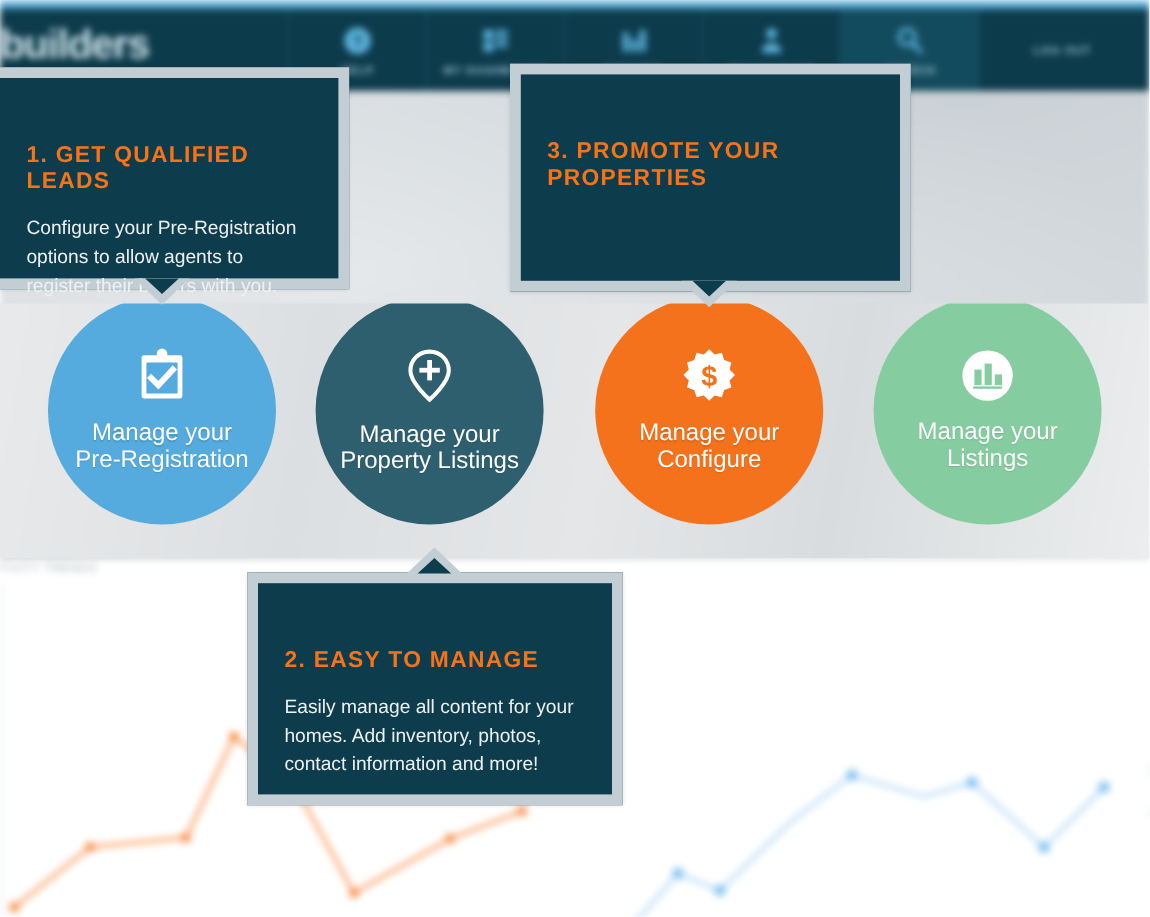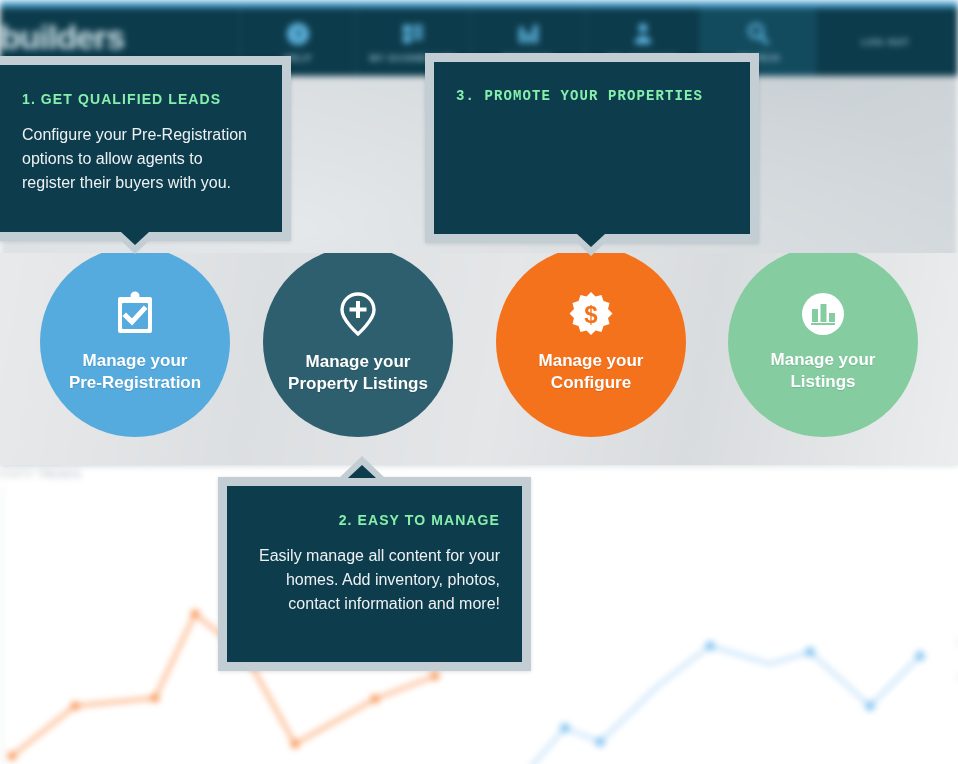--- a/index.html
+++ b/index.html
@@ -100,22 +100,22 @@
 
   
   .tip {
     position: absolute;
     background: #0d3d4d;
     border: 9px solid #c3ced4;
     box-shadow: 0 1px 4px rgba(0,0,0,.12);
   }
   .tip-inner { padding: 26px 22px 24px 22px; }
   .tip-title {
-    font-size: 14px; font-weight: bold; letter-spacing: 1.1px;
-    color: #86efac; text-transform: uppercase; margin-bottom: 16px;
+    font-size: 19px; font-weight: bold; letter-spacing: 1.1px;
+    color: #f97316; text-transform: uppercase; margin-bottom: 16px; margin-top: 28px;
   }
   .tip-body {
     font-size: 16px; line-height: 24px; color: #edf1f3;
   }
   .tip-arrow-down, .tip-arrow-up {
     position: absolute; width: 0; height: 0;
   }
   .tip-arrow-down {
     border-left: 23px solid transparent;
     border-right: 23px solid transparent;
@@ -153,21 +153,21 @@
   }
   .circle {
     position: absolute;
     border-radius: 50%;
     display: flex; flex-direction: column;
     align-items: center; justify-content: center;
     color: #ffffff; text-align: center;
     cursor: pointer;
   }
   .circle-label {
-    font-size: 17px; font-weight: bold; line-height: 22px;
+    font-size: 20px; font-weight: normal; line-height: 22px;
     text-shadow: 0 1px 1px rgba(0,0,0,.12);
   }
   .circle-icon { margin-bottom: 9px; }
 
   
 </style>
 </head>
 <body>
 
 <div id="stage">
@@ -351,28 +351,28 @@
   </div>
 
   <div class="tip" style="left:-9px; top:56px; width:300px; height:185px;">
     <div class="tip-inner">
       <div class="tip-title">1. GET QUALIFIED LEADS</div>
       <div class="tip-body">Configure your Pre-Registration options to allow agents to register their buyers with you.</div>
     </div>
   </div>
   <div class="tip-arrow-down" style="left:112px; top:232px;"></div>
 
-  <div class="tip" style="left:425px; top:53px; width:334px; height:190px;font-family:Liberation Mono, monospace;">
+  <div class="tip" style="left:425px; top:53px; width:334px; height:190px;">
     <div class="tip-inner">
       <div class="tip-title">3. PROMOTE YOUR PROPERTIES</div>
     </div>
   </div>
   <div class="tip-arrow-down" style="left:568px; top:234px;"></div>
 
-  <div class="tip" style="left:218px; top:477px; width:313px; height:194px;text-align:right;">
+  <div class="tip" style="left:206px; top:477px; width:313px; height:194px;">
     <div class="tip-inner">
       <div class="tip-title">2. EASY TO MANAGE</div>
       <div class="tip-body">Easily manage all content for your homes. Add inventory, photos, contact information and more!</div>
     </div>
   </div>
   <div class="tip-arrow-up" style="left:339px; top:456px;"></div>
 
 </div>
 
 </body></html>

